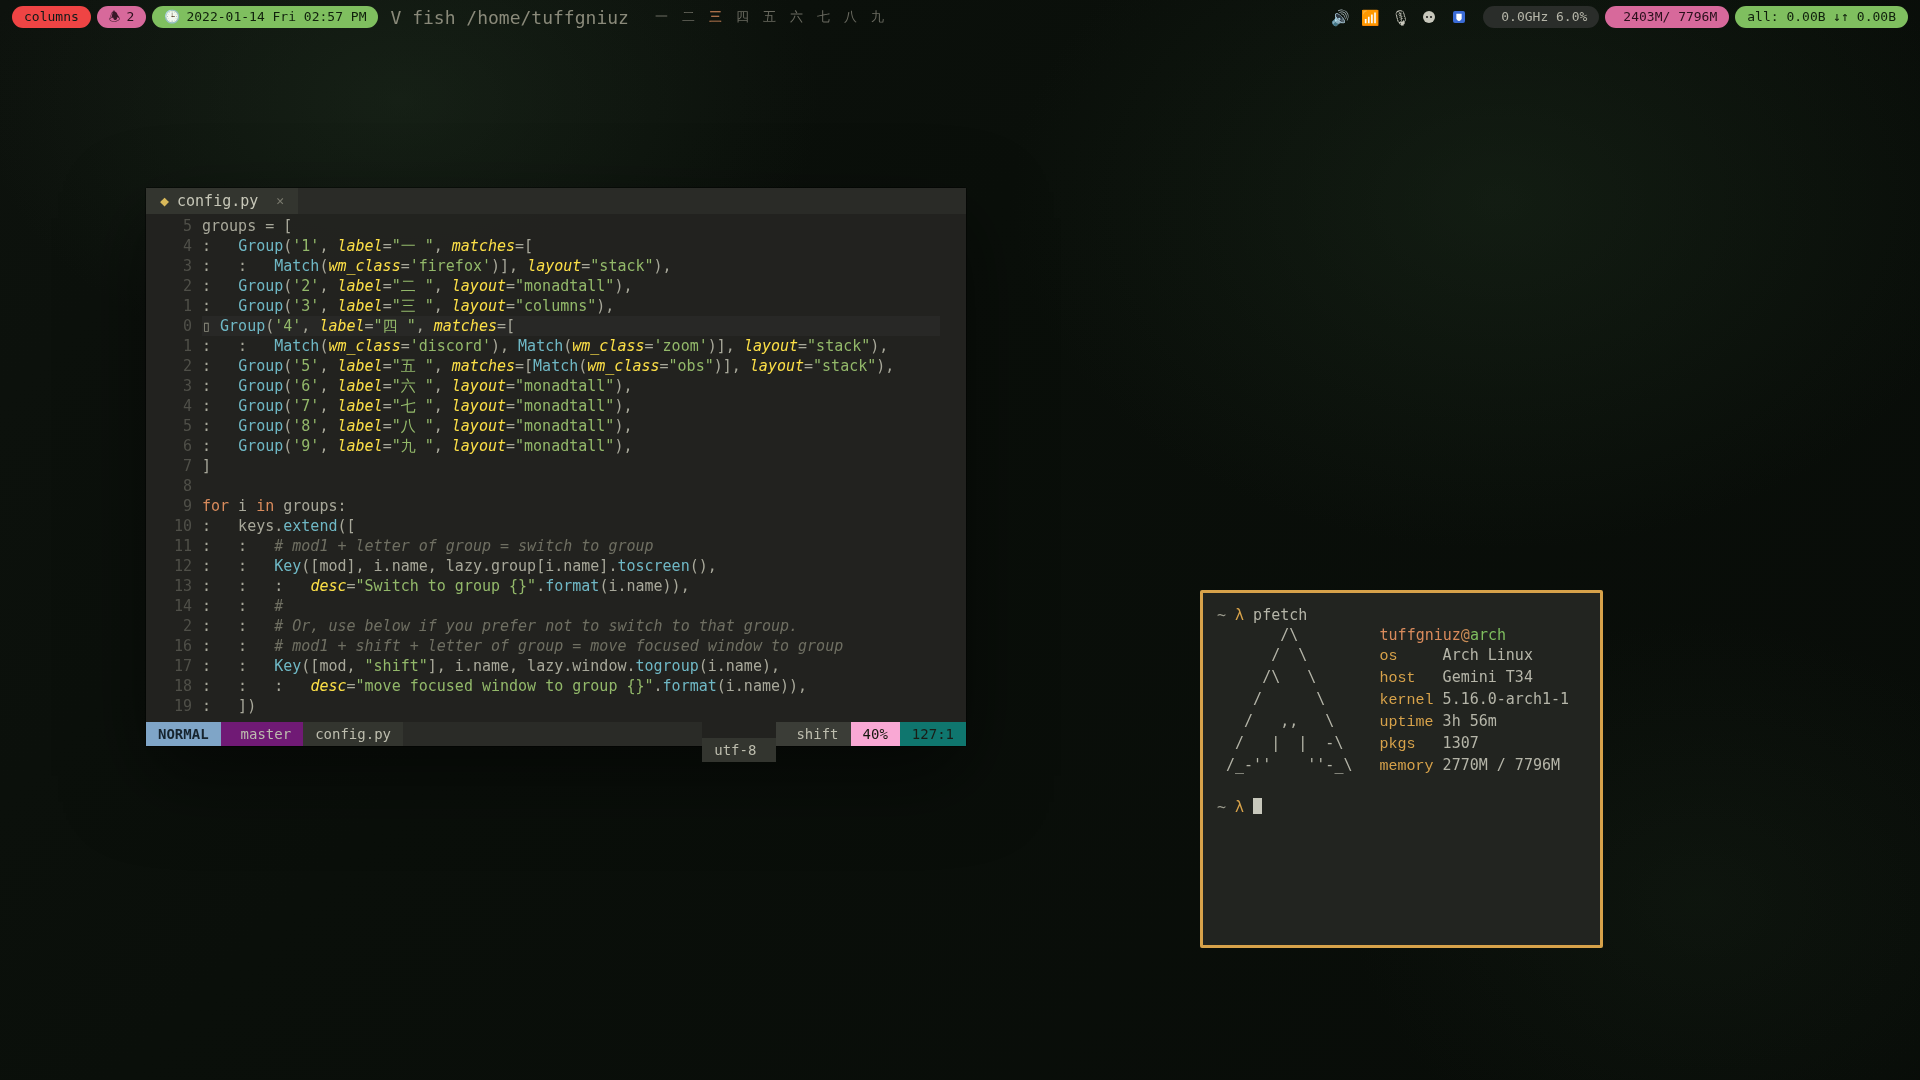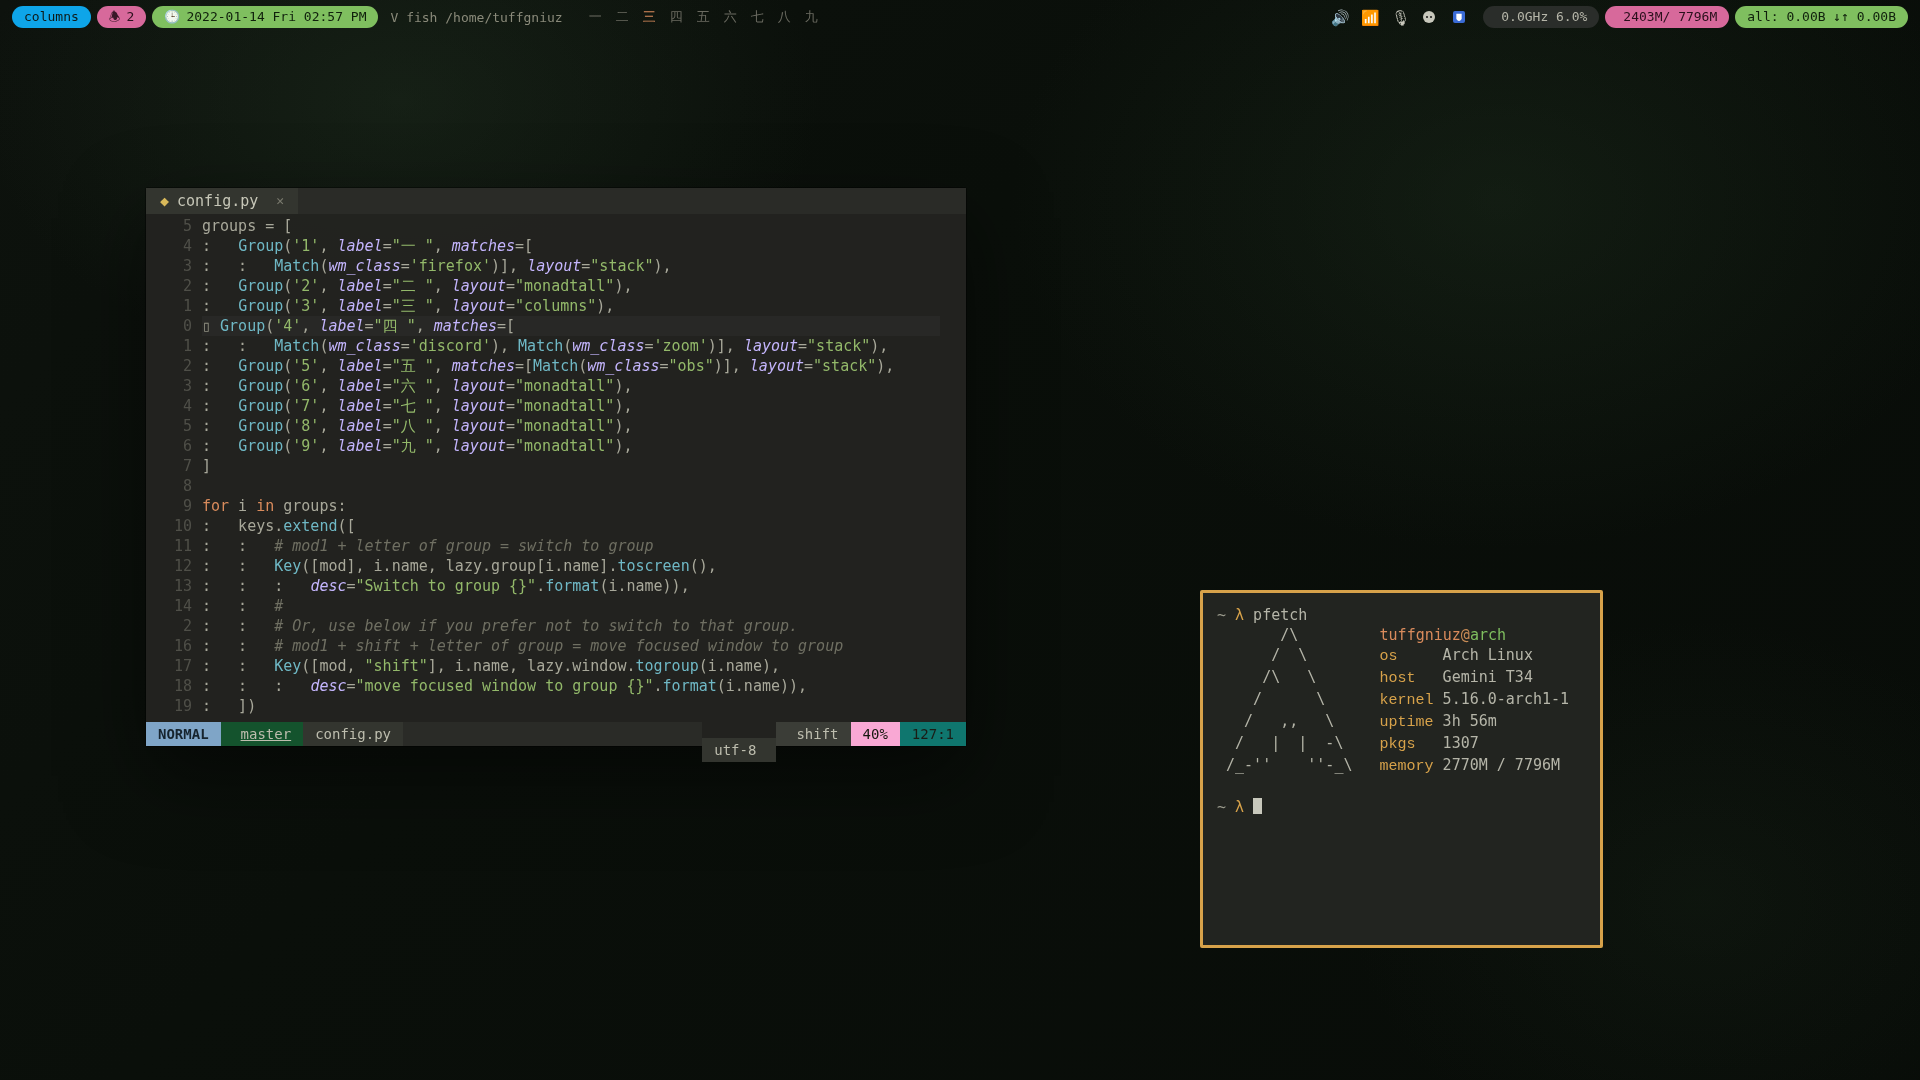--- a/index.html
+++ b/index.html
@@ -29,25 +29,25 @@
 .pill {
   display: inline-flex; align-items: center;
   height: 22px;
   padding: 0 12px;
   border-radius: 11px;
   font-size: 13px;
   line-height: 22px;
   white-space: nowrap;
 }
 .pill .ico { margin-right: 6px; opacity: 0.9; }
-.teal  { background: #0ea5e9; color: #0e1a18; }
+.teal  { background: #ef4444; color: #0e1a18; }
 .pink  { background: #d7699b; color: #2a101c; }
 .green { background: #7fbf5f; color: #10200c; }
 .grey  { background: #2a2d2a; color: #b5b5a8; }
-.greyf { color: #8a8a7a; font-size: 13px; padding: 0 6px; }
+.greyf { color: #8a8a7a; font-size: 18px; padding: 0 6px; }
 .wk { display:flex; gap:14px; padding:0 14px; color:#6a6a60; font-size:13px; }
 .wk span.active { color:#d98b5c; }
 .spacer { flex: 1; }
 .tray { display:flex; gap:14px; align-items:center; padding: 0 10px; color:#c8c8bc; }
 .tray svg, .tray .glyph { width:16px; height:16px; }
 
 
 .editor {
   position: absolute;
   left: 146px; top: 188px;
@@ -64,28 +64,28 @@
 .tab .close { color:#7a7a6e; margin-left:10px; font-size:13px; }
 .code { display:flex; padding: 2px 0 6px 0; }
 .gutter { width:56px; text-align:right; color:#4f4f48; padding-right:10px; user-select:none; }
 .gutter div { height:20px; }
 .lines { flex:1; padding-right:26px; white-space:pre; }
 .lines div { height:20px; }
 .hl-cursorline { background: rgba(255,255,255,0.03); }
 .kw   { color:#d98b5c; }
 .fn   { color:#6fb8c5; }
 .str  { color:#93b96a; }
-.arg  { color:#c4b5fd; font-style:italic;margin-top:9px; }
+.arg  { color:#fde047; font-style:italic;margin-top:9px; }
 .cmt  { color:#6f6f62; font-style:italic; }
 .punc { color:#a8a89a; }
 .box  { color:#8f8f80; }
 .statusbar { display:flex; align-items:center; height:24px; font-size:14px; }
 .seg { padding:0 12px; height:100%; display:flex; align-items:center; gap:8px; }
 .s-mode { background:#7fa5c7; color:#16242e; font-weight:bold; }
-.s-branch { background:#14532d; color:#bdbdae;text-decoration:underline; }
+.s-branch { background:#701a75; color:#bdbdae; }
 .s-file { background:#33352f; color:#bdbdae; flex:0 0 auto; }
 .s-fill { flex:1; background:#2a2b27; }
 .s-enc  { background:#33352f; color:#bdbdae;margin-top:32px; }
 .s-lang { background:#3b3d37; color:#bdbdae; }
 .s-pct  { background:#f9a8d4; color:#16180f; }
 .s-pos  { background:#0f766e; color:#1b1c15; }
 
 
 .term {
   position: absolute;

